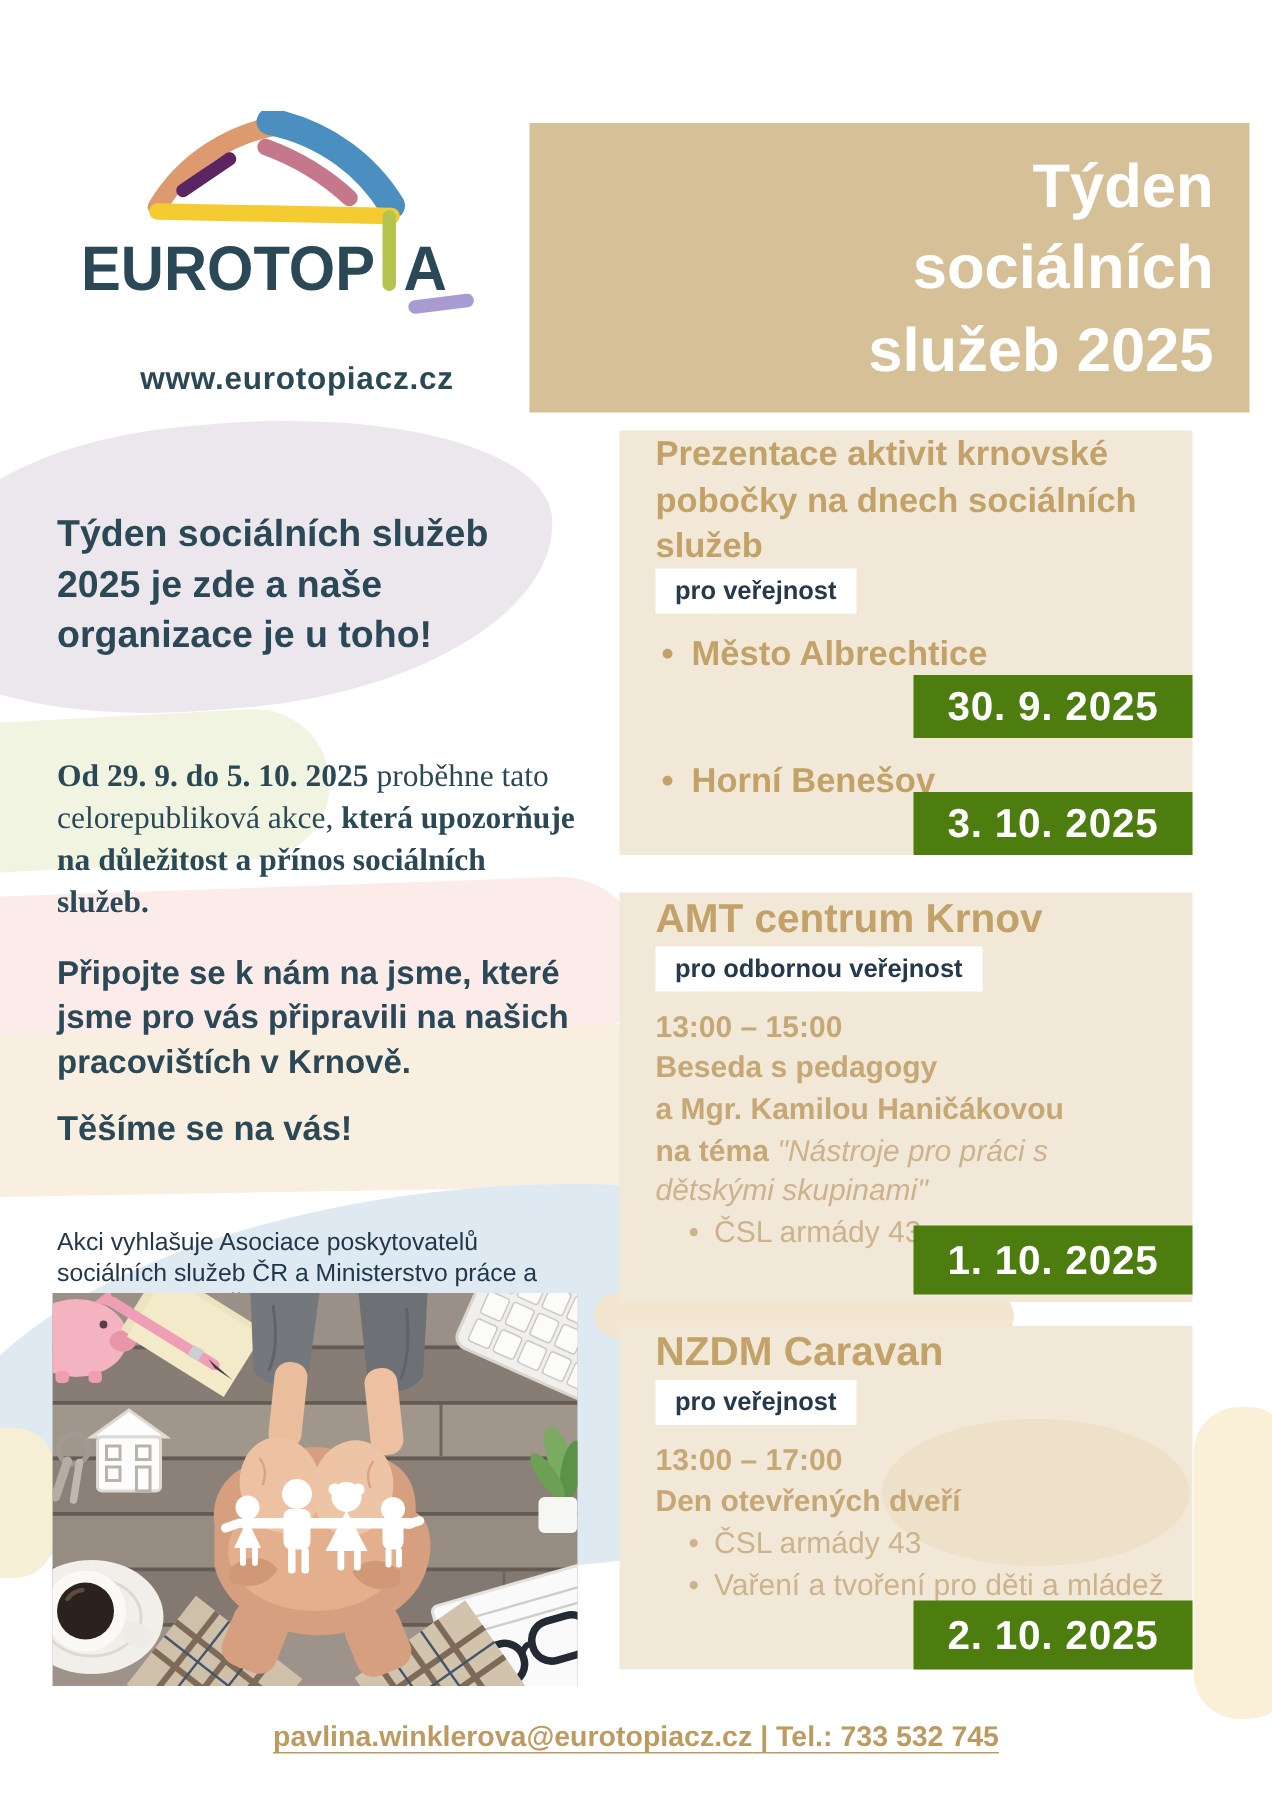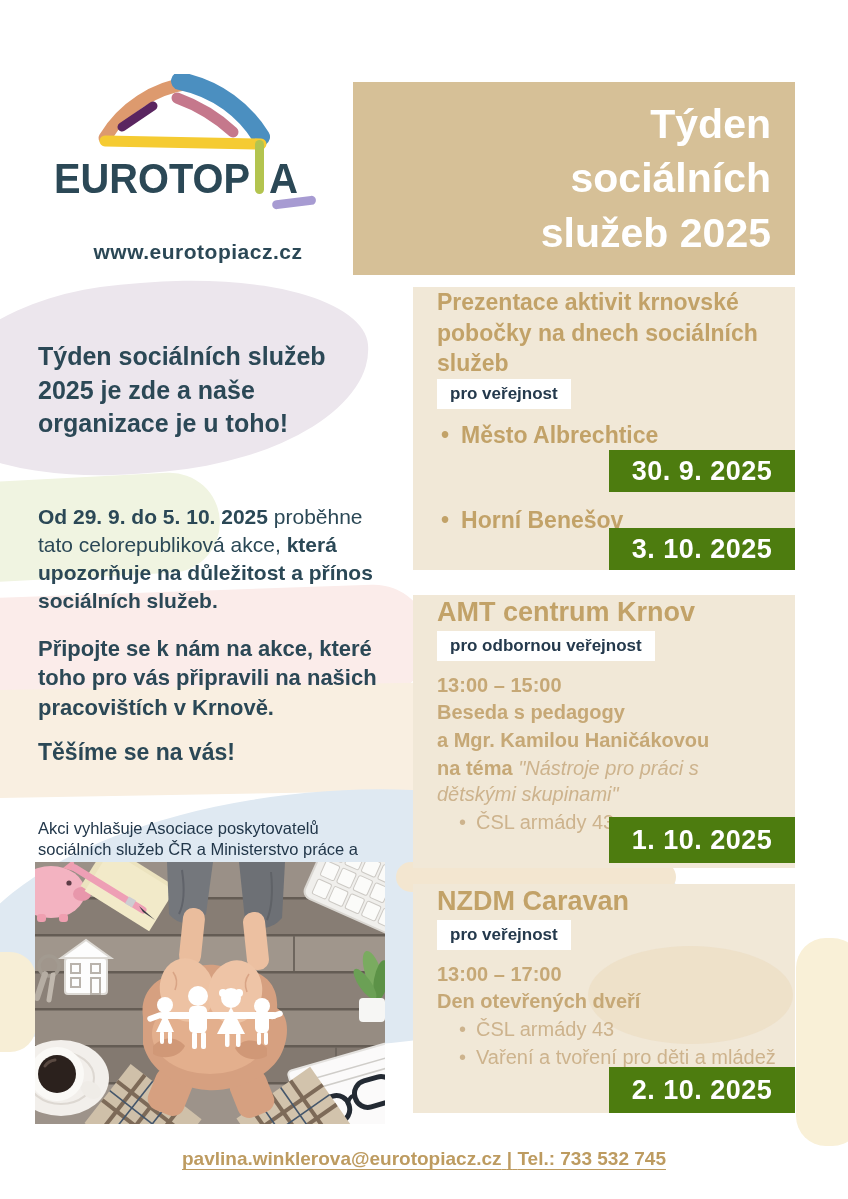--- a/index.html
+++ b/index.html
@@ -15,26 +15,26 @@
   .blob-blue{left:-50px;top:792px;width:740px;height:256px;background:#dfe9f2;
      border-radius:52% 48% 46% 54%/70% 62% 38% 30%;transform:rotate(-4deg);}
   .blob-cream2{left:396px;top:862px;width:280px;height:30px;background:#f3e6d0;border-radius:16px;}
   .blob-yellow-left{left:-26px;top:952px;width:62px;height:100px;background:#f7eed6;border-radius:26px;}
   .blob-yellow-right{right:-14px;top:938px;width:66px;height:208px;background:#f9f0d7;border-radius:30px;}
   
   .logo{position:absolute;left:48px;top:74px;width:300px;z-index:2;text-align:center;}
   .logo-url{margin-top:12px;font-weight:bold;font-size:21px;letter-spacing:.5px;color:#2b4856;cursor:pointer;}
   
   .banner{position:absolute;left:353px;top:82px;width:442px;height:193px;background:#d6c097;z-index:1;
-          display:flex;align-items:center;justify-content:flex-end;}
+          display:flex;align-items:center;justify-content:flex-end;padding-left:38px;}
   .banner-title{width:300px;margin-right:24px;text-align:right;color:#ffffff;font-weight:800;
                 font-size:41px;line-height:1.32;}
   
   .intro-h{position:absolute;left:38px;top:340px;width:338px;font-size:25px;font-weight:800;line-height:1.34;z-index:1;}
-  .p1{position:absolute;left:38px;top:482px;width:352px;font-size:21px;line-height:1.34;z-index:1;}
+  .p1{position:absolute;left:38px;top:482px;width:352px;font-size:21px;line-height:1.34;z-index:1;font-family:Liberation Serif, serif;}
   .p1 b{font-weight:800;}
   .p2{position:absolute;left:38px;top:612px;width:356px;font-size:22px;font-weight:800;line-height:1.33;z-index:1;}
   .p3{position:absolute;left:38px;top:716px;width:340px;font-size:23px;font-weight:800;z-index:1;}
   .note{position:absolute;left:38px;top:801px;width:352px;font-size:16.5px;line-height:1.32;color:#22374a;z-index:1;}
   
   .photo{position:absolute;left:35px;top:862px;width:350px;height:262px;z-index:1;}
   
   .card{position:absolute;left:413px;width:382px;background:#f1e8d7;z-index:1;}
   .card1{top:287px;height:283px;}
   .card2{top:595px;height:273px;}
@@ -95,21 +95,21 @@
     </svg>
     <div class="logo-url">www.eurotopiacz.cz</div>
   </div>
 
   <div class="banner">
     <div class="banner-title">Týden sociálních služeb 2025</div>
   </div>
 
   <div class="intro-h">Týden sociálních služeb 2025 je zde a naše organizace je u toho!</div>
   <p class="p1"><b>Od 29. 9. do 5. 10. 2025</b><span> proběhne tato celorepubliková akce, </span><b>která upozorňuje na důležitost a přínos sociálních služeb.</b></p>
-  <p class="p2">Připojte se k nám na akce, které toho pro vás připravili na našich pracovištích v Krnově.</p>
+  <p class="p2">Připojte se k nám na jsme, které jsme pro vás připravili na našich pracovištích v Krnově.</p>
   <p class="p3">Těšíme se na vás!</p>
   <p class="note">Akci vyhlašuje Asociace poskytovatelů sociálních služeb ČR a Ministerstvo práce a sociálních věcí ČR.</p>
 
   <svg class="photo" viewBox="0 0 350 262">
 
     <g>
       <rect x="0" y="0" width="350" height="262" fill="#8f867d"></rect>
       <rect x="0" y="0" width="350" height="35" fill="#9a9087"></rect>
       <rect x="0" y="37" width="350" height="35" fill="#877d74"></rect>
       <rect x="0" y="74" width="350" height="35" fill="#a0968c"></rect>

